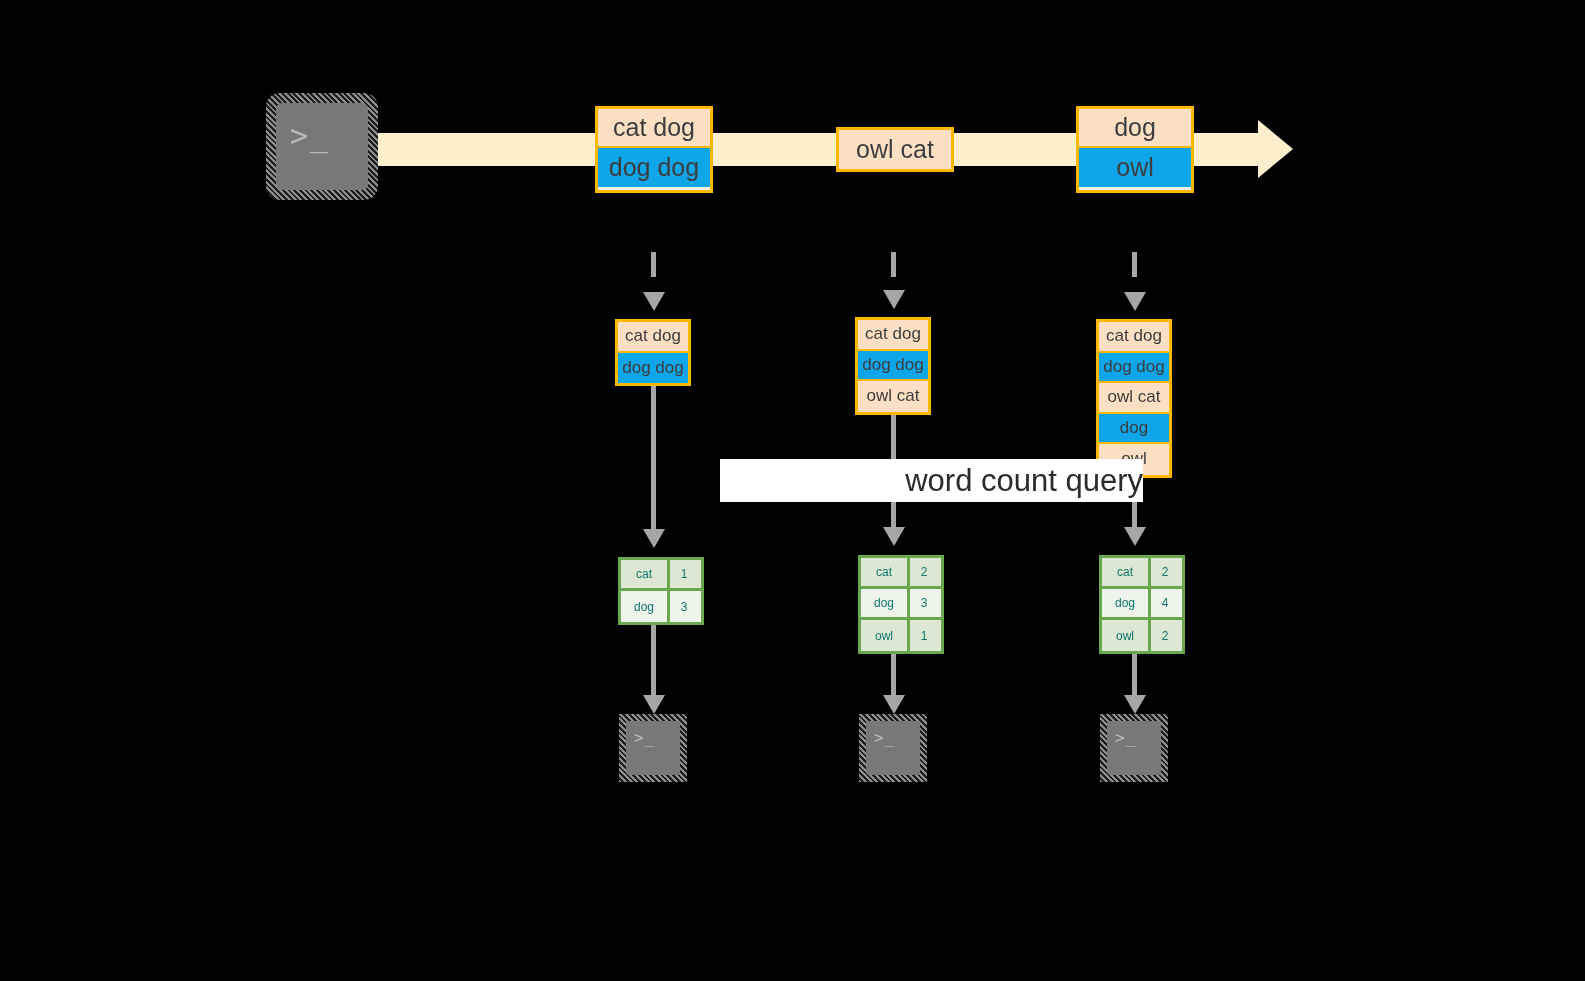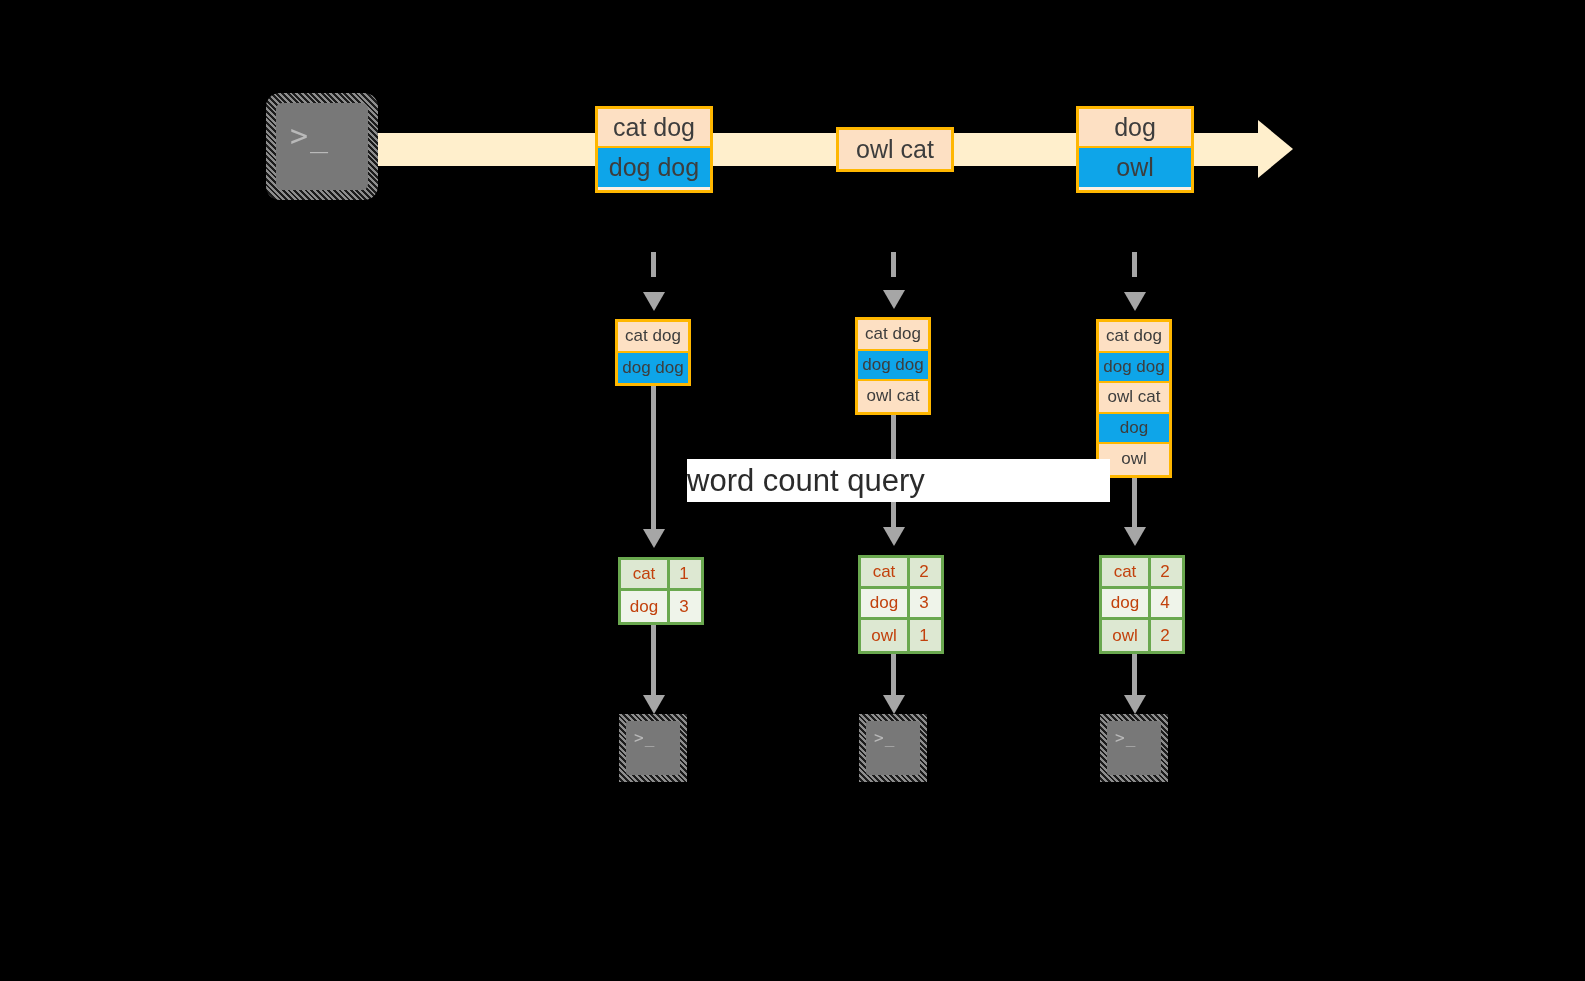--- a/index.html
+++ b/index.html
@@ -116,22 +116,22 @@
     border-bottom: 3px solid #6aa84f;
   }
   .gtable .grow:last-child { border-bottom: none; }
   .gtable .grow.dark  { background: #dde8d2; }
   .gtable .grow.light { background: #eff4ea; }
   .gtable .gcell {
     box-sizing: border-box;
     display: flex;
     align-items: center;
     justify-content: center;
-    font-size: 17px;
-    color: #c2410c;
+    font-size: 12px;
+    color: #0f766e;
     white-space: nowrap;
   }
   .gtable .gcell.k { width: 49px; border-right: 3px solid #6aa84f; }
   .gtable .gcell.v { width: 28px; }
 
   
   .vline {
     position: absolute;
     width: 5px;
     background: #a6a6a6;
@@ -150,21 +150,22 @@
     border-right: 11px solid transparent;
     border-top: 19px solid #a6a6a6;
   }
 
   
   #query-band {
     position: absolute;
     background: #ffffff;
     display: flex;
     align-items: center;
-    justify-content: flex-start;
+    justify-content: flex-end;
+    margin-left: 33px;
   }
   #query-band .label {
     font-size: 31px;
     color: #2b2b2b;
     white-space: nowrap;
   }
 </style>
 </head>
 <body>
 

